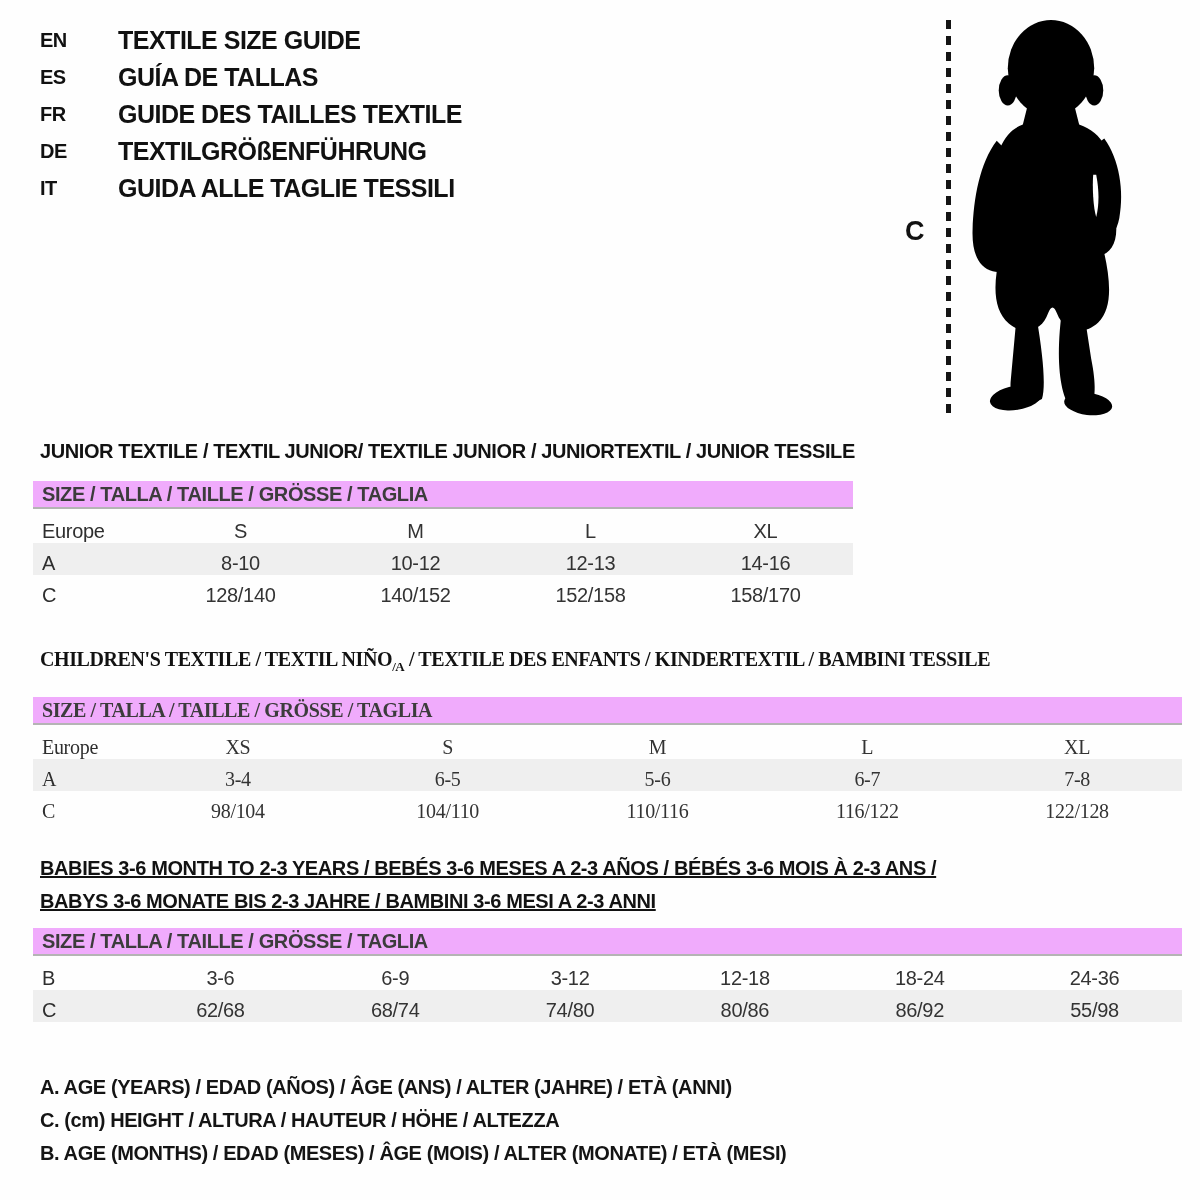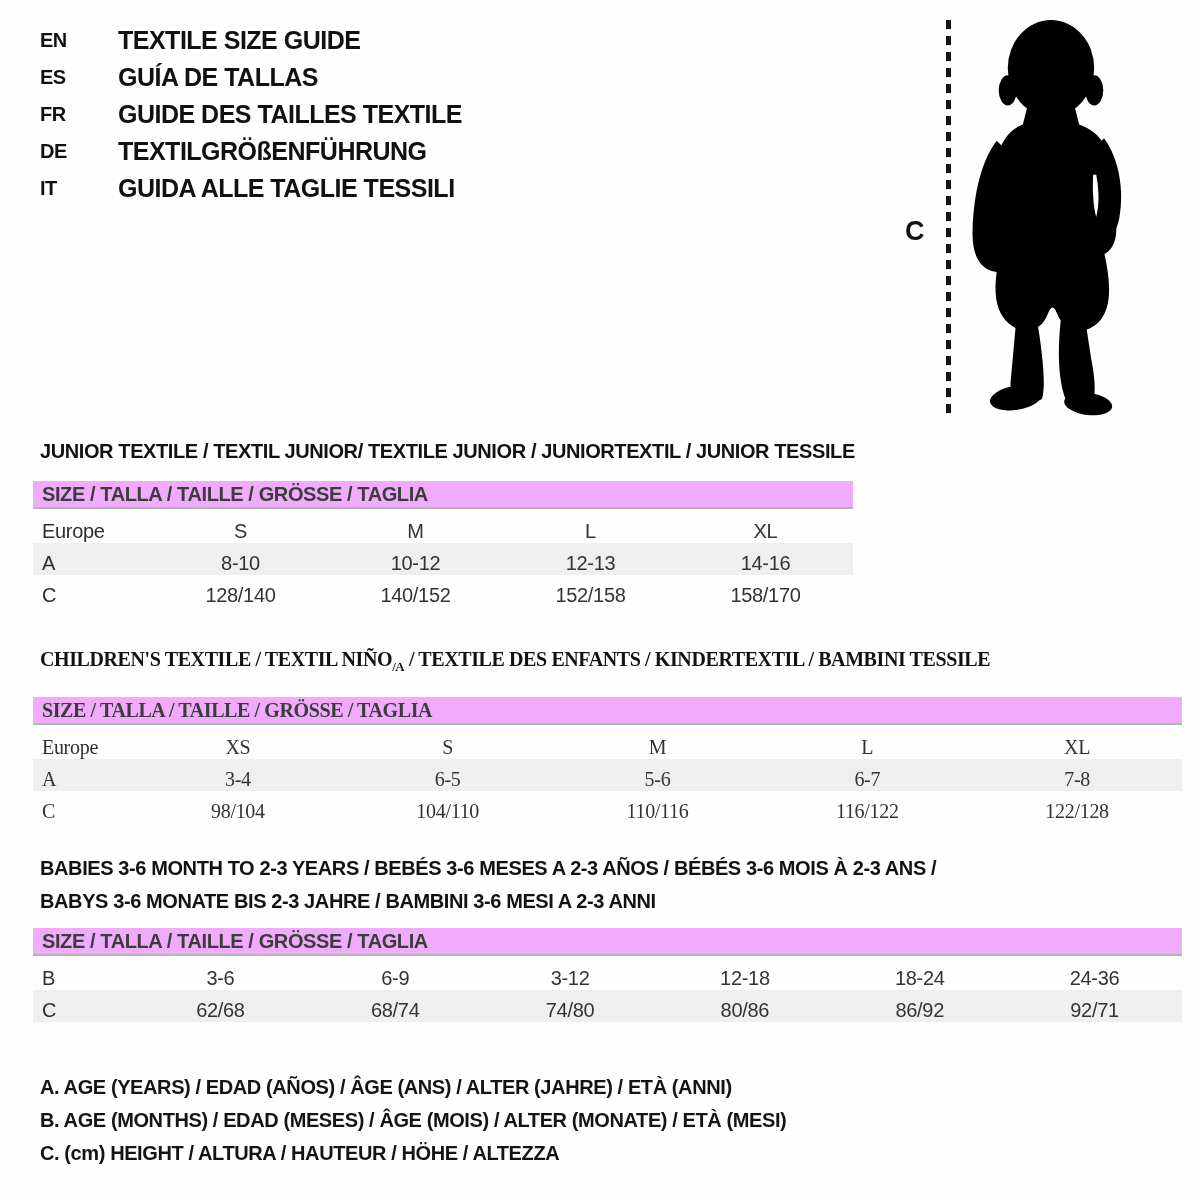--- a/index.html
+++ b/index.html
@@ -72,21 +72,21 @@
     letter-spacing: -0.4px;
     line-height: 22px;
     padding-left: 7px;
     white-space: nowrap;
     color: #121212;
   }
   .sec-title .subscript {
     font-size: 13px;
     vertical-align: sub;
   }
-  .sec-title.two-line { line-height: 33px; }
+  .sec-title.two-line { line-height: 33px; text-decoration: underline; }
   .size-bar {
     margin-top: 19px;
     height: 28px;
     background: #f0abfc;
     border-bottom: 2px solid #b4b4b4;
     display: flex;
     align-items: center;
     padding-left: 9px;
     font-size: 20px;
     font-weight: 700;
@@ -256,24 +256,24 @@
         <span class="t-cell">18-24</span>
         <span class="t-cell">24-36</span>
       </div>
       <div class="t-row shaded">
         <span class="t-label lw100b">C</span>
         <span class="t-cell">62/68</span>
         <span class="t-cell">68/74</span>
         <span class="t-cell">74/80</span>
         <span class="t-cell">80/86</span>
         <span class="t-cell">86/92</span>
-        <span class="t-cell">92/71</span>
+        <span class="t-cell">55/98</span>
       </div>
     </div>
   </div>
 
   <div class="legend">
     <div class="legend-line">A. AGE (YEARS) / EDAD (AÑOS) / ÂGE (ANS) / ALTER (JAHRE) / ETÀ (ANNI)</div>
+    <div class="legend-line">C. (cm) HEIGHT / ALTURA / HAUTEUR / HÖHE / ALTEZZA</div>
     <div class="legend-line">B. AGE (MONTHS) / EDAD (MESES) / ÂGE (MOIS) / ALTER (MONATE) / ETÀ (MESI)</div>
-    <div class="legend-line">C. (cm) HEIGHT / ALTURA / HAUTEUR / HÖHE / ALTEZZA</div>
   </div>
 
 </div>
 
 </body></html>

